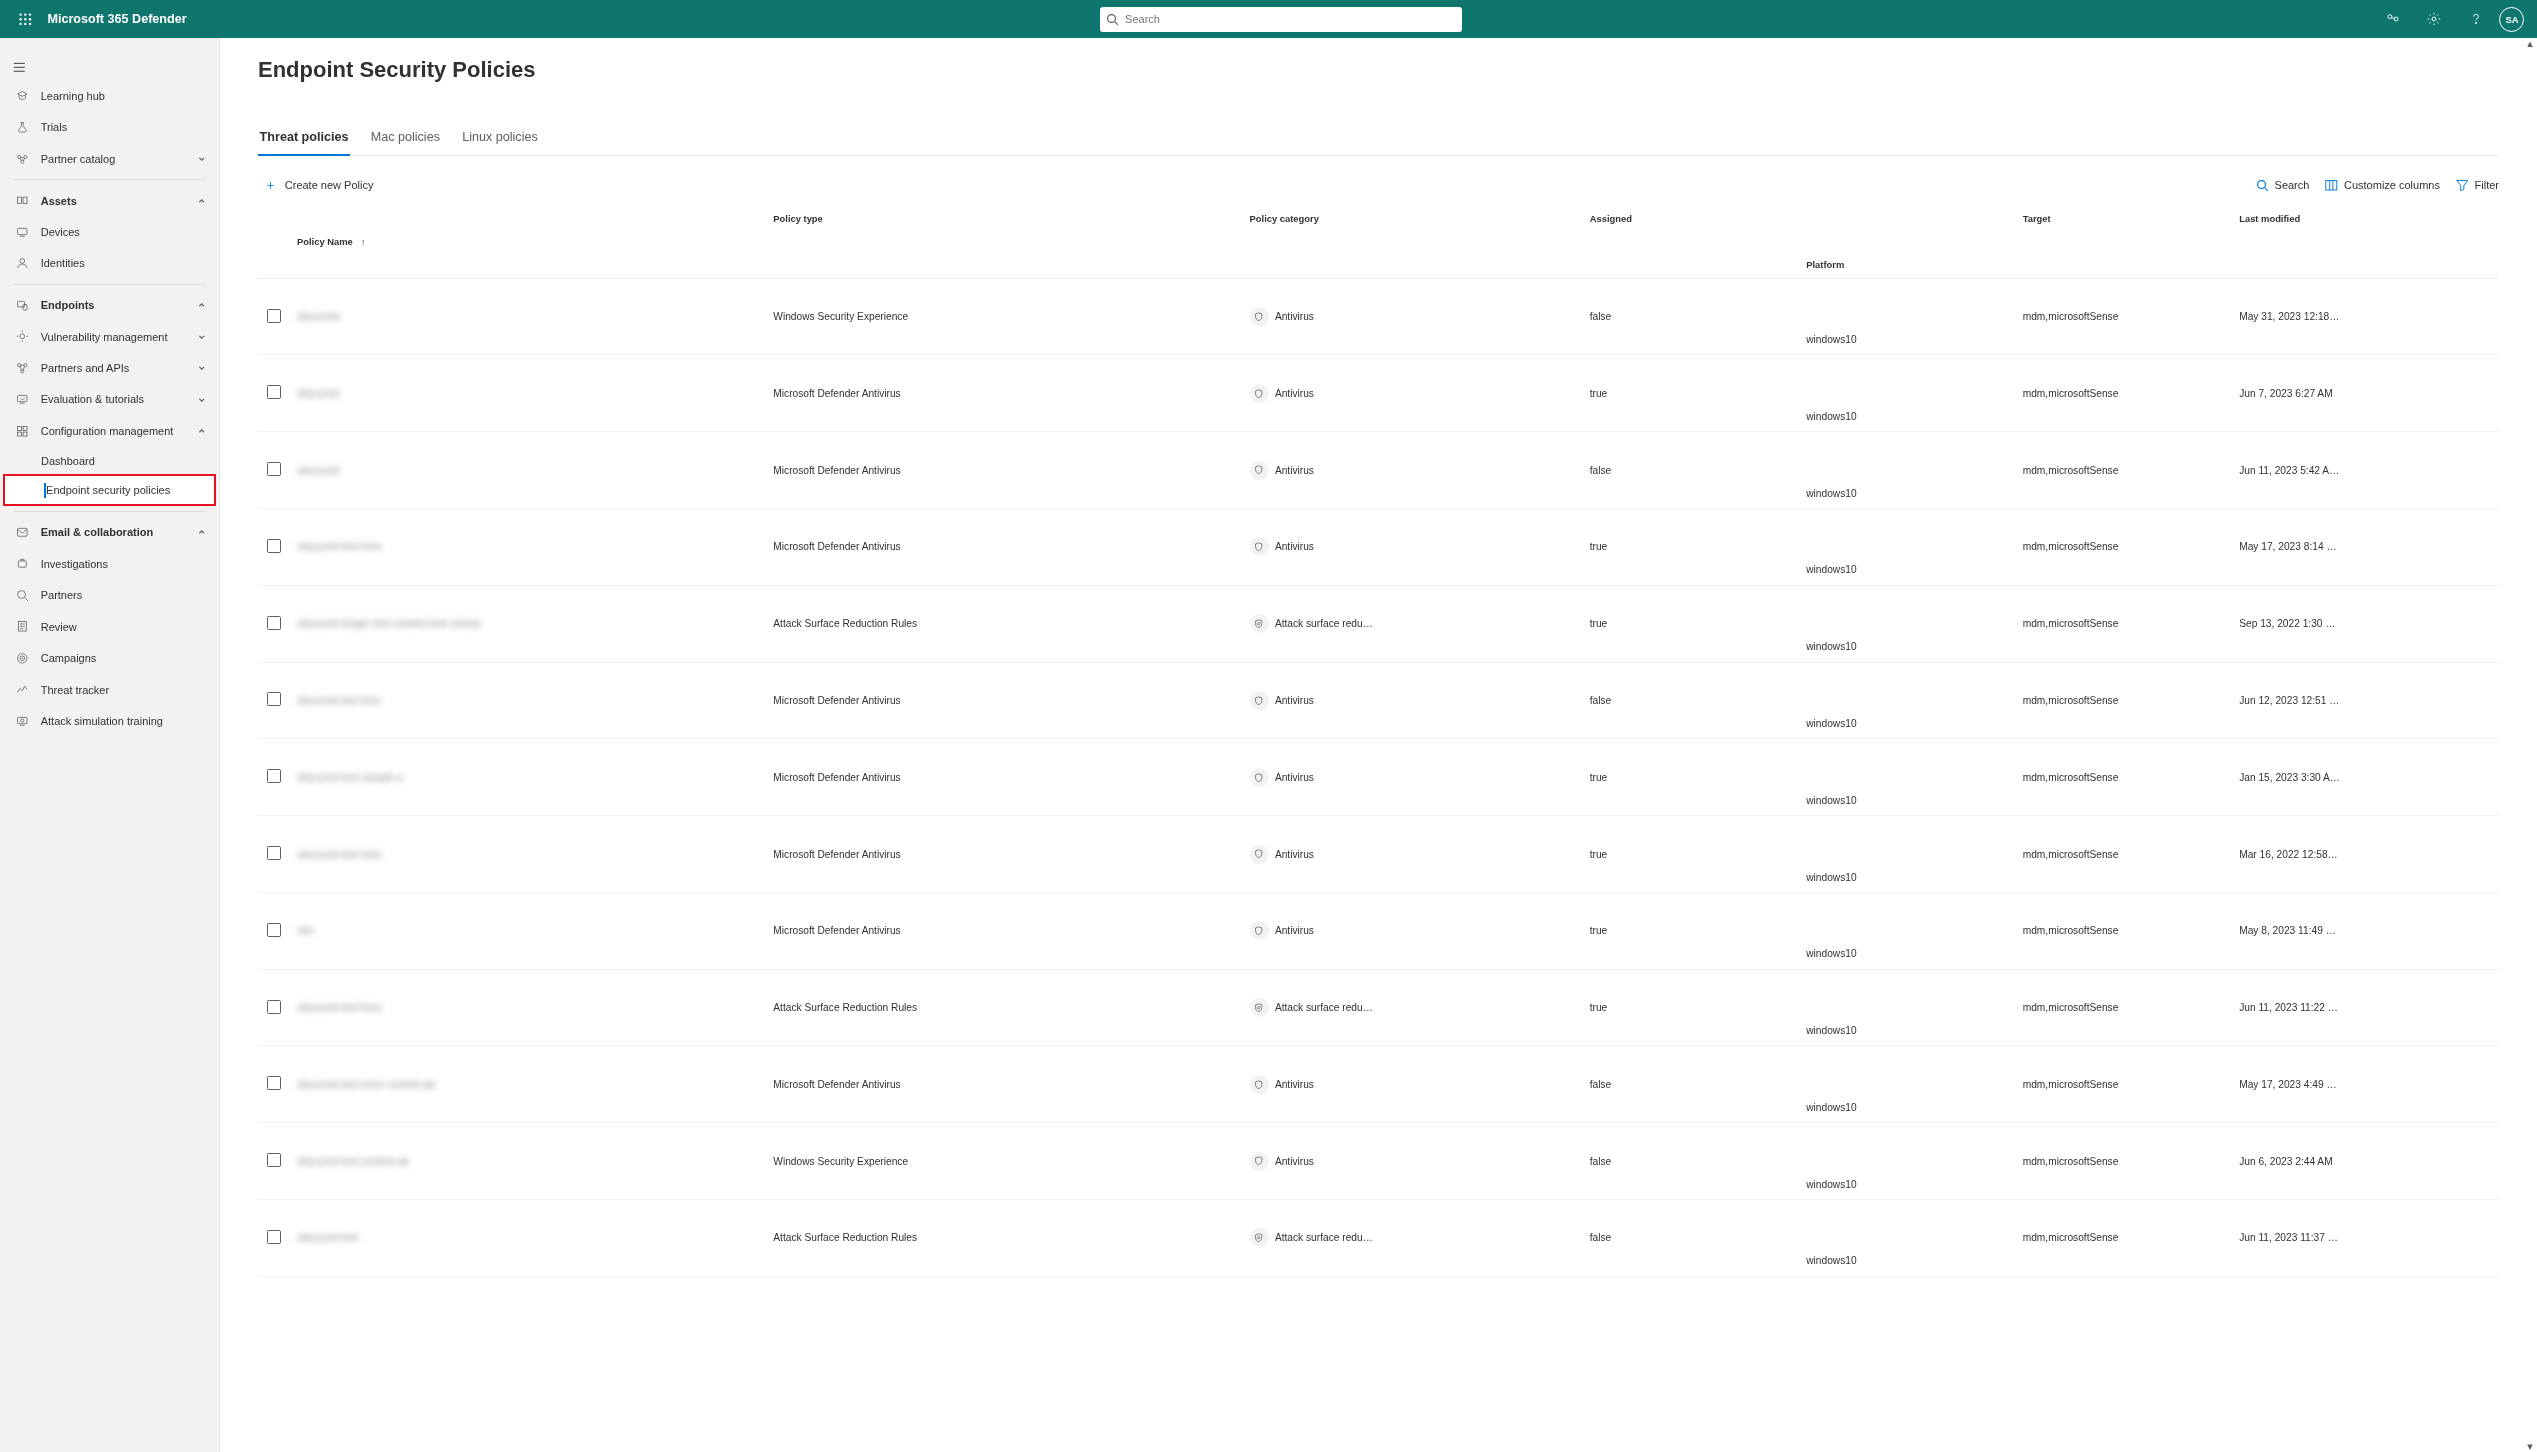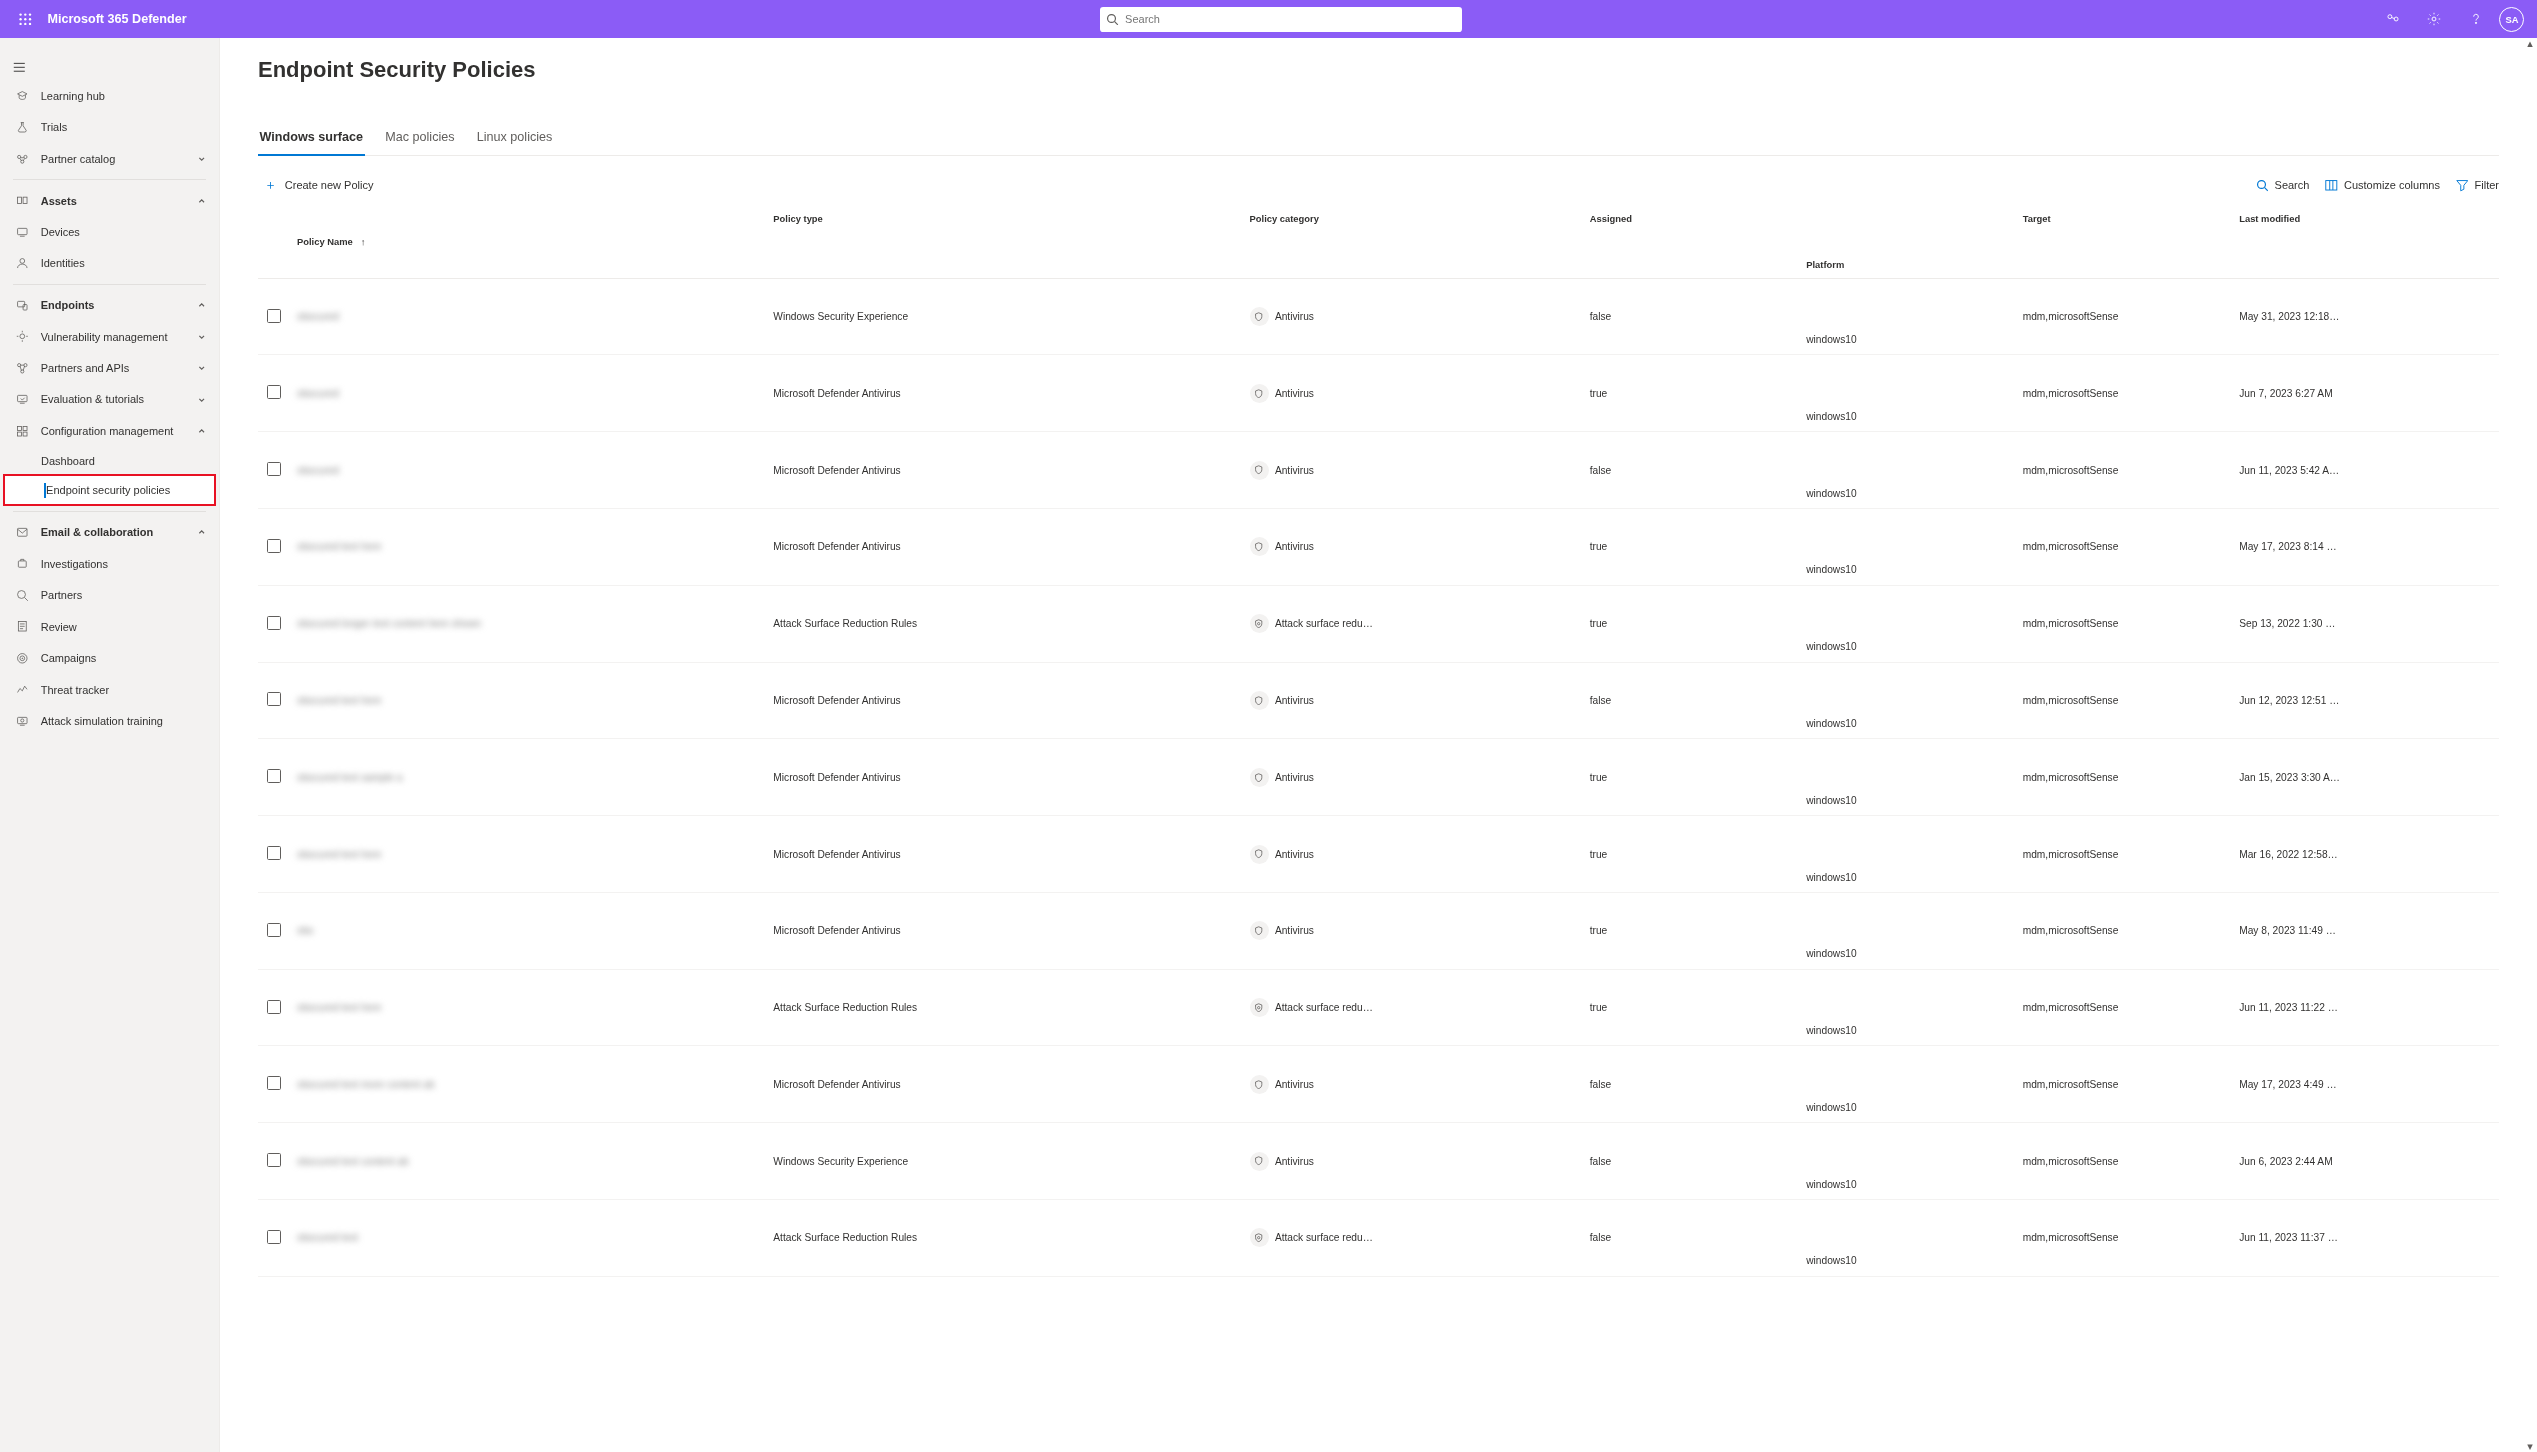--- a/index.html
+++ b/index.html
@@ -1,19 +1,19 @@
 <!DOCTYPE html>
 <html style="font-size:12.6px"><head>
 <meta charset="utf-8">
 <style>
 * { box-sizing: border-box; margin: 0; padding: 0; }
 body { font-family: "Segoe UI", sans-serif; font-size: 11px; color: #323130; background: #fff; overflow: hidden; }
 
 
-.header { height: 38px; background: #8b5cf6; display: flex; align-items: center; color: #fff; padding: 0 6.3px; }
+.header { height: 38px; background: #0f766e; display: flex; align-items: center; color: #fff; padding: 0 6.3px; }
 .header .waffle { width: 38px; display: flex; align-items: center; justify-content: center; cursor: pointer; }
 .header .brand { font-size: 12.6px; font-weight: 600; margin-left: 3.1px; }
 .header .search-wrap { flex: 1; display: flex; justify-content: center; }
 .header .search-box { width: 362px; height: 25px; background: #fff; border-radius: 3.1px; display: flex; align-items: center; padding: 0 6.3px; }
 .header .search-box input { border: none; outline: none; flex: 1; font-size: 11px; color: #605e5c; }
 .header .right-icons { display: flex; align-items: center; gap: 6.3px; }
 .header .hicon { width: 35px; height: 38px; display: flex; align-items: center; justify-content: center; cursor: pointer; }
 .header .avatar { width: 25px; height: 25px; border-radius: 50%; border: 0.8px solid #fff; display: flex; align-items: center; justify-content: center; font-size: 9.4px; font-weight: 600; margin-right: 6.3px; }
 
 
@@ -362,21 +362,21 @@
           <span>Attack simulation training</span>
         </div>
       </div>
   </div>
 
   <div class="main">
     <div class="scroll-arrow top">▴</div>
     <h1 class="page-title">Endpoint Security Policies</h1>
 
     <div class="tabs" id="tabs">
-        <div class="tab active">Windows surface</div>
+        <div class="tab active">Threat policies</div>
         <div class="tab">Mac policies</div>
         <div class="tab">Linux policies</div>
       </div>
 
     <div class="toolbar">
       <div class="add-btn">
         <span class="plus">＋</span>
         <span>Create new Policy</span>
       </div>
       <div class="spacer"></div>

